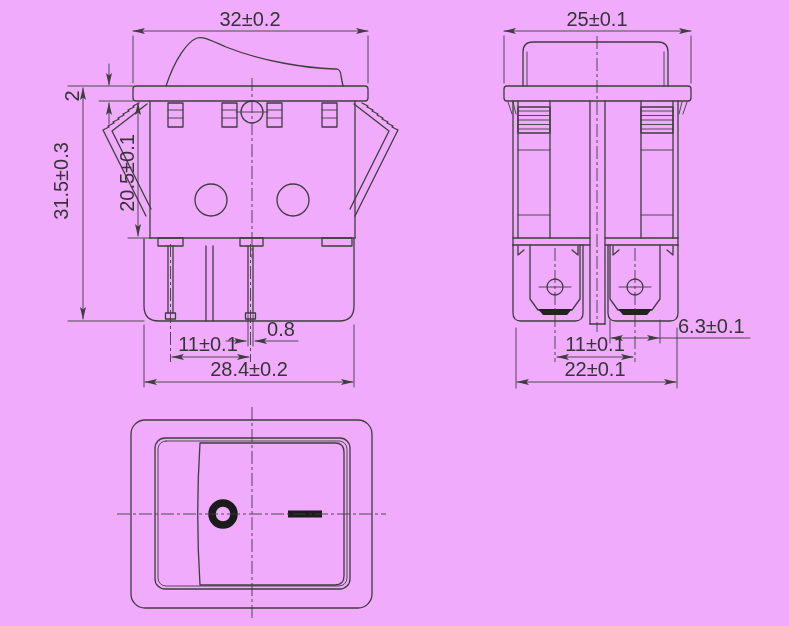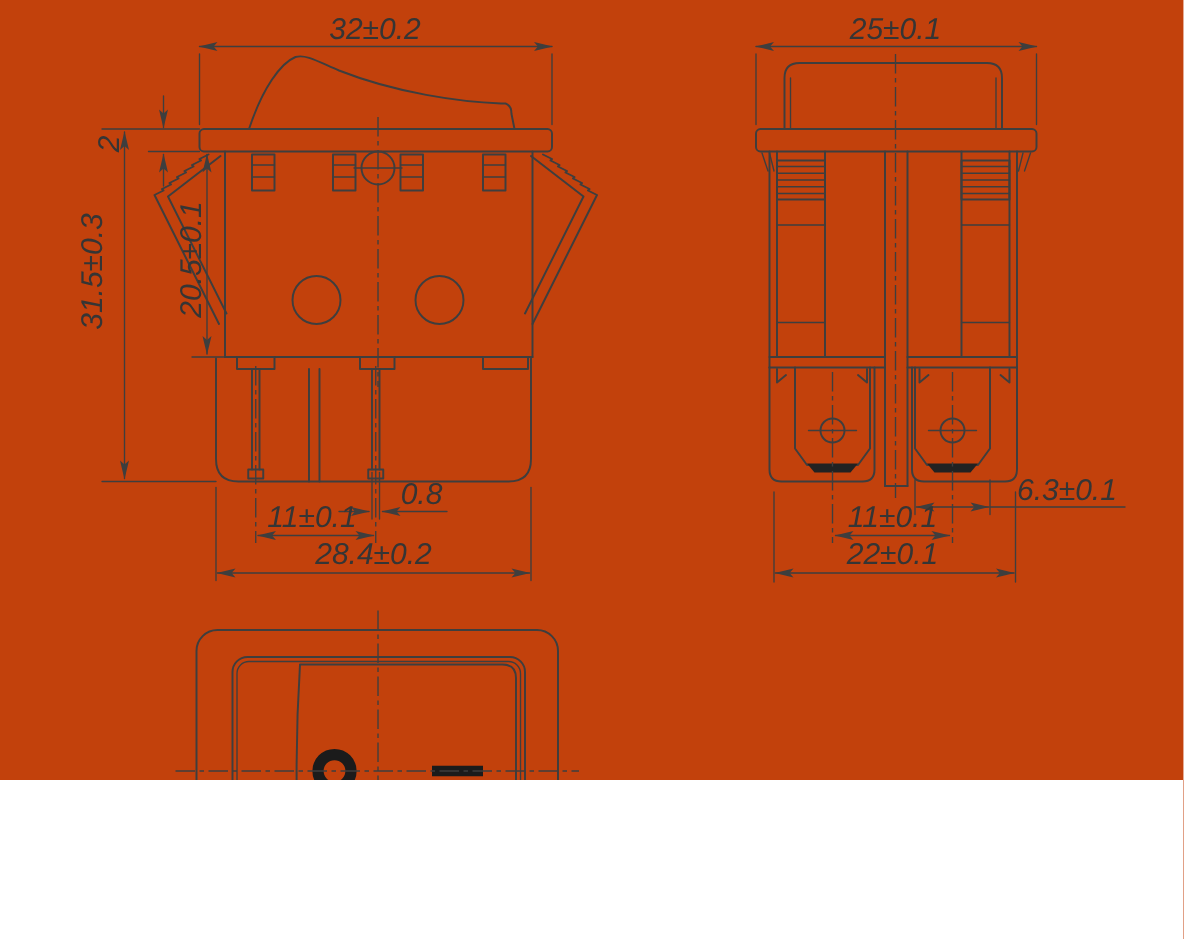--- a/index.html
+++ b/index.html
@@ -1,16 +1,16 @@
 <!DOCTYPE html>
 <html><head>
 <meta charset="utf-8">
 <style>
   html,body{margin:0;padding:0;background:#ffffff;}
-  .stage{width:789px;height:520px;background:#c2410c;position:relative;font-family:"Liberation Sans",sans-serif;font-style:italic;}
+  .stage{width:789px;height:626px;background:#f0abfc;position:relative;font-family:"Liberation Sans",sans-serif;}
   svg{display:block;}
   .o{fill:none;stroke:#3e3e3e;stroke-width:1.3;stroke-linejoin:round;stroke-linecap:round;}
   .t{fill:none;stroke:#3e3e3e;stroke-width:0.9;stroke-linecap:round;}
   .c{fill:none;stroke:#3e3e3e;stroke-width:0.9;stroke-dasharray:13 3 3 3;}
   .fillDark{fill:#222222;stroke:none;}
   text.d{font-family:"Liberation Sans",sans-serif;font-size:20px;fill:#353535;}
 </style>
 </head>
 <body>
 

